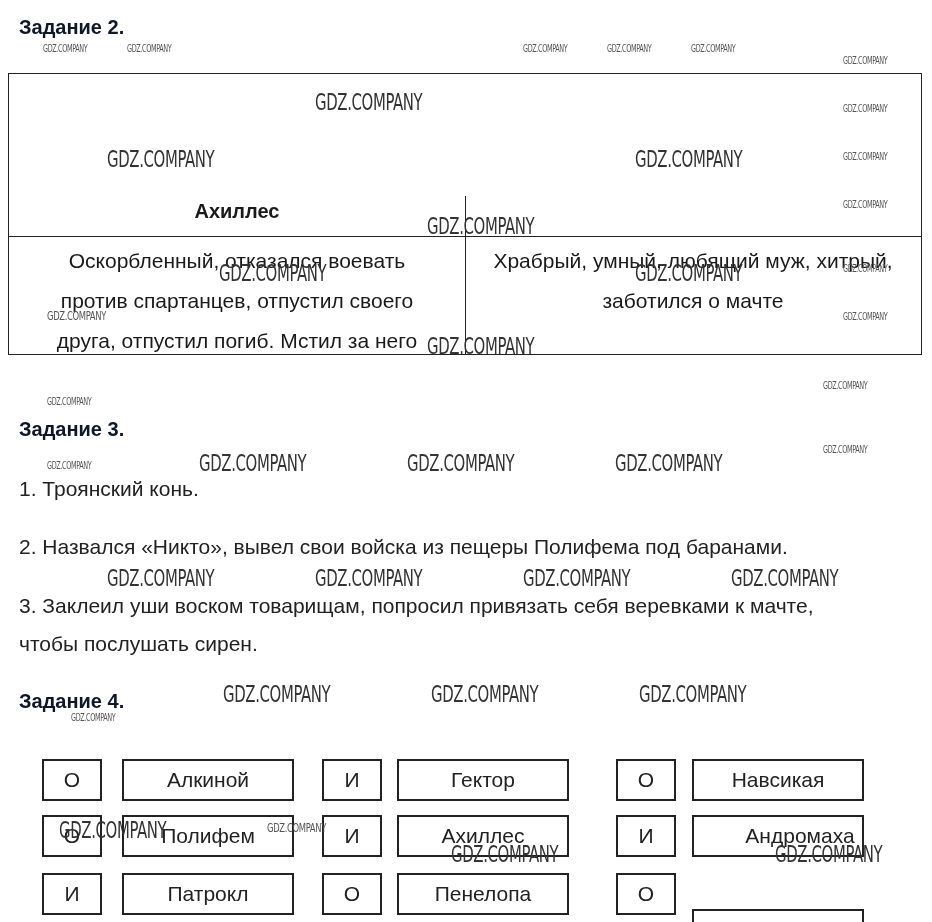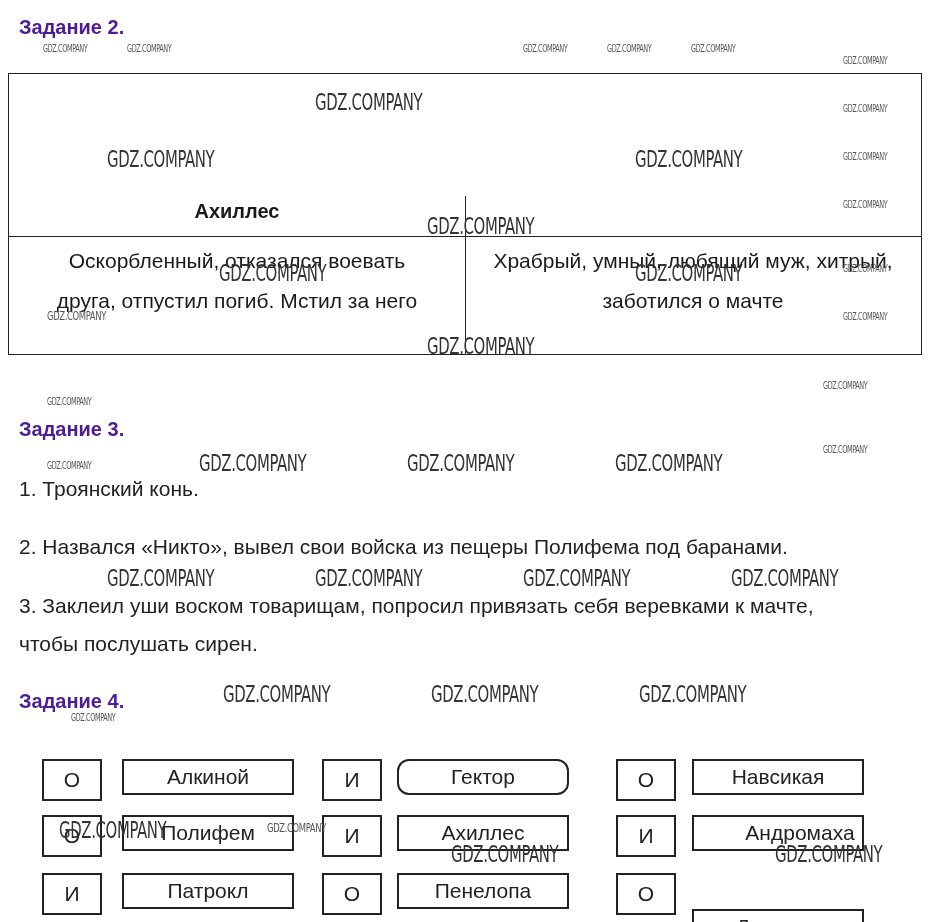--- a/index.html
+++ b/index.html
@@ -1,46 +1,47 @@
 <!DOCTYPE html>
 <html><head>
 <meta charset="utf-8">
 <style>
   html, body { margin: 0; padding: 0; background: #ffffff; }
   body { width: 932px; height: 922px; position: relative; overflow: hidden; color: #1a1a1a; font-family: "Liberation Sans", sans-serif; }
   .abs { position: absolute; }
-  .heading { font-weight: bold; font-size: 20px; color: #4c1d95; }
+  .heading { font-weight: bold; font-size: 20px; color: #0f172a; }
   .wm { position: absolute; font-family: "DejaVu Sans Condensed", "DejaVu Sans", sans-serif; color: #333; letter-spacing: -0.5px; white-space: nowrap; transform: scaleX(0.72); transform-origin: left top; }
   .wm.small { font-size: 10px; color: #555; }
   .wm.large { font-size: 23px; }
   
   .tbl { position: absolute; left: 8px; top: 73px; width: 914px; height: 282px; border: 1.5px solid #222; box-sizing: border-box; }
   .row { position: absolute; left: 0; right: 0; border-bottom: 1.5px solid #222; box-sizing: border-box; text-align: center; }
   .row.last { border-bottom: none; }
   .bold { font-weight: bold; font-size: 20px; }
   .cell-text { font-size: 21px; }
   .vline { position: absolute; left: 456px; top: 122px; bottom: 0; border-left: 1.5px solid #222; }
   .col { position: absolute; text-align: center; }
   .para { position: absolute; left: 19px; font-size: 21px; color: #222; white-space: nowrap; }
   .box { position: absolute; border: 2px solid #222; box-sizing: border-box; display: flex; align-items: center; justify-content: center; font-size: 21px; color: #222; background: #fff; }
   .letter { width: 60px; height: 42px; }
-  .name { width: 172px; height: 36px; }
+  .name { width: 172px; height: 42px; }
 </style>
 </head>
 <body>
 
 <div class="abs heading" style="left:19px; top:16px;">Задание 2.</div>
 
 <div class="tbl">
   <div class="row" style="top:122px; height:41px;">
     <div class="col bold" style="left:0; width:456px; top:4px;">Ахиллес</div>
   </div>
   <div class="row last" style="top:163px; height:117px;">
     <div class="col cell-text" style="left:0; width:456px; top:4px; line-height:40px;">
       <div>Оскорбленный, отказался воевать</div>
+      <div>против спартанцев, отпустил своего</div>
       <div>друга, отпустил погиб. Мстил за него</div>
     </div>
     <div class="col cell-text" style="left:456px; width:456px; top:4px; line-height:40px;">
       <div>Храбрый, умный, любящий муж, хитрый,</div>
       <div>заботился о мачте</div>
     </div>
   </div>
   <div class="vline"></div>
 </div>
 
@@ -48,21 +49,21 @@
 <div class="para" style="top:477px;">1. Троянский конь.</div>
 <div class="para" style="top:535px;">2. Назвался «Никто», вывел свои войска из пещеры Полифема под баранами.</div>
 <div class="para" style="top:594px;">3. Заклеил уши воском товарищам, попросил привязать себя веревками к мачте,</div>
 <div class="para" style="top:632px;">чтобы послушать сирен.</div>
 
 <div class="abs heading" style="left:19px; top:690px;">Задание 4.</div>
 
 <div class="box letter" style="left:42px; top:759px;">О</div>
 <div class="box name" style="left:122px; top:759px;">Алкиной</div>
 <div class="box letter" style="left:322px; top:759px;">И</div>
-<div class="box name" style="left:397px; top:759px;border-radius:12px;">Гектор</div>
+<div class="box name" style="left:397px; top:759px;">Гектор</div>
 <div class="box letter" style="left:616px; top:759px;">О</div>
 <div class="box name" style="left:692px; top:759px;">Навсикая</div>
 
 <div class="box letter" style="left:42px; top:815px;">О</div>
 <div class="box name" style="left:122px; top:815px;">Полифем</div>
 <div class="box letter" style="left:322px; top:815px;">И</div>
 <div class="box name" style="left:397px; top:815px;">Ахиллес</div>
 <div class="box letter" style="left:616px; top:815px;">И</div>
 <div class="box name" style="left:692px; top:815px;padding-left:44px;">Андромаха</div>
 

